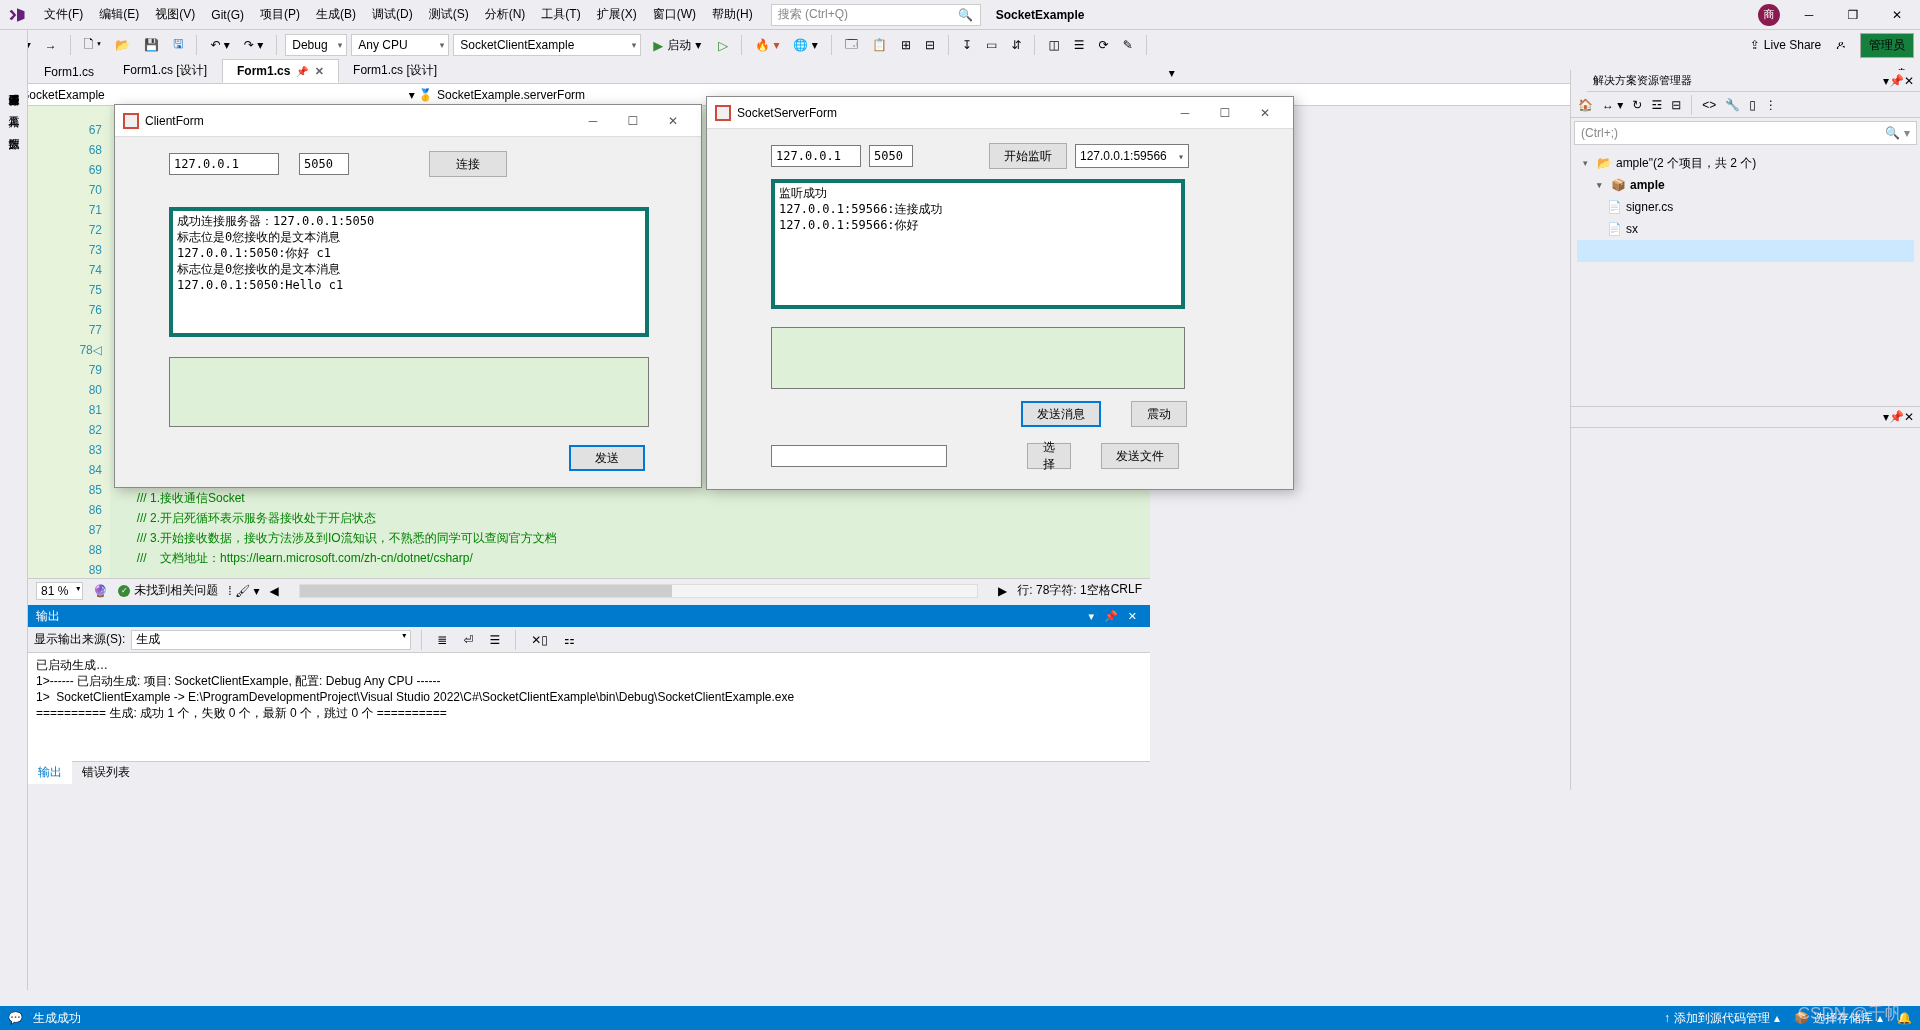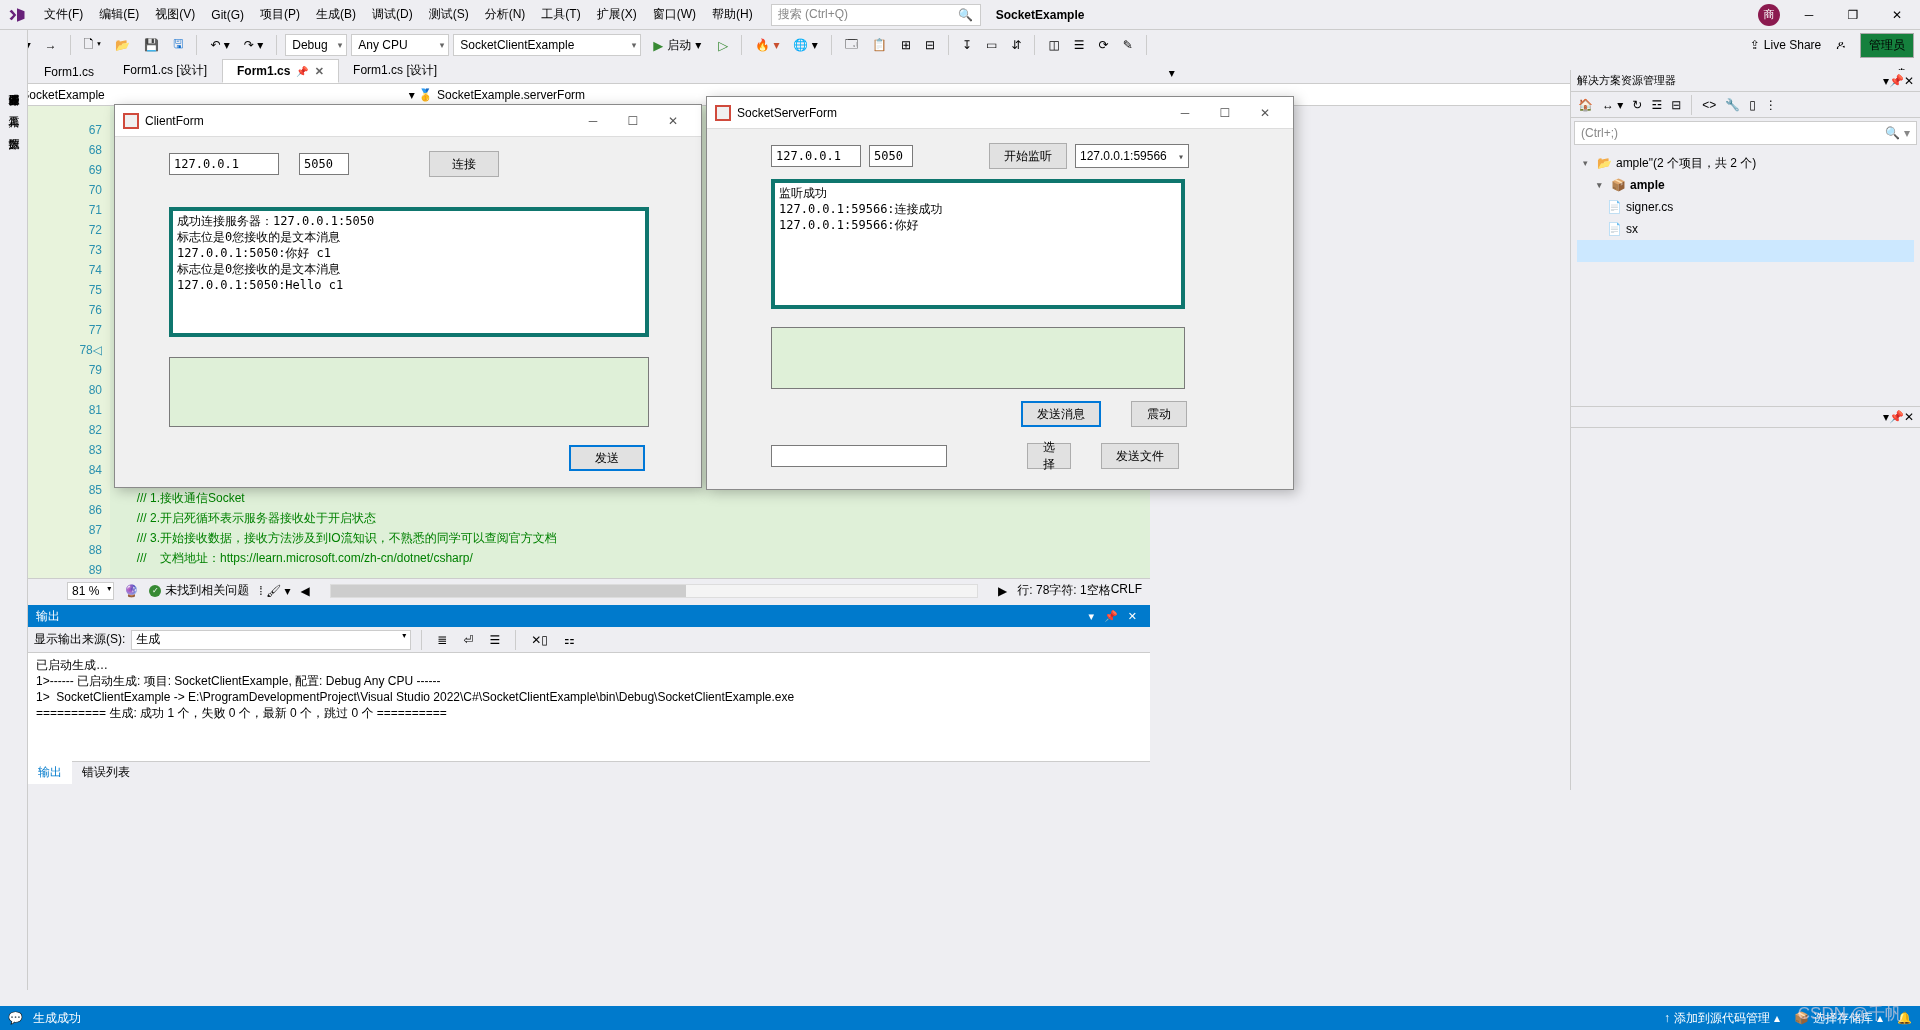--- a/index.html
+++ b/index.html
@@ -44,21 +44,21 @@
 
 .code-area { position: absolute; left: 28px; top: 106px; width: 1122px; height: 472px; background: #dff0d8; display: flex; }
 .gutter { width: 82px; background: #e8f3dc; text-align: right; padding-right: 8px; color: #2b91af; font-family: Consolas, monospace; font-size: 14px; line-height: 20px; padding-top: 14px; }
 .gutter .ln { height: 20px; }
 .code-body { flex: 1; font-family: Consolas, monospace; font-size: 14px; line-height: 20px; padding-top: 2px; overflow: hidden; }
 .code-line { height: 20px; white-space: pre; }
 .comment { color: #008000; }
 
 
 .code-status { position: absolute; left: 28px; top: 578px; width: 1122px; height: 24px; background: #eeeef2; border-top: 1px solid #ccc; display: flex; align-items: center; padding: 0 8px; gap: 10px; font-size: 11px; }
-.zoom-box { border: 1px solid #ccc; padding: 1px 14px 1px 4px; background: #fff; position: relative; margin-left: 31px; }
+.zoom-box { border: 1px solid #ccc; padding: 1px 14px 1px 4px; background: #fff; position: relative; }
 .zoom-box::after { content: "▾"; position: absolute; right: 2px; font-size: 8px; }
 .no-issues { display: flex; align-items: center; gap: 4px; }
 .ok-icon { width: 12px; height: 12px; border-radius: 50%; background: #388a34; color: #fff; display: flex; align-items: center; justify-content: center; font-size: 8px; }
 .hscroll { flex: 1; height: 14px; background: #f4f4f4; border: 1px solid #ddd; margin: 0 10px; position: relative; }
 .hscroll-thumb { position: absolute; left: 0; width: 55%; height: 100%; background: #cdcdcd; }
 .status-right { display: flex; margin-left: auto; }
 
 
 .output-panel { position: absolute; left: 28px; top: 605px; width: 1122px; }
 .output-header { height: 22px; background: #007acc; color: #fff; display: flex; align-items: center; padding: 0 8px; }
@@ -67,21 +67,21 @@
 .output-toolbar { height: 26px; background: #eeeef2; display: flex; align-items: center; padding: 0 6px; gap: 6px; border-bottom: 1px solid #ccc; }
 .out-select { width: 280px; height: 20px; border: 1px solid #ccc; background: #fff; padding: 0 4px; position: relative; }
 .out-select::after { content: "▾"; position: absolute; right: 4px; font-size: 8px; }
 .output-body { background: #fff; height: 108px; padding: 4px 8px; font-family: "NSimSun", Consolas, monospace; font-size: 12px; line-height: 16px; white-space: pre; overflow: auto; }
 .output-tabs { height: 22px; display: flex; align-items: center; border-top: 1px solid #ccc; background: #eeeef2; }
 .out-tab { padding: 3px 10px; cursor: pointer; }
 .out-tab.active { background: #fff; color: #007acc; }
 
 
 .right-panel { position: absolute; right: 0; top: 70px; width: 350px; height: 720px; background: #eeeef2; border-left: 1px solid #ccc; }
-.rp-header { height: 22px; background: #eeeef2; display: flex; align-items: center; padding: 0 6px; border-bottom: 1px solid #ccc; }
+.rp-header { height: 22px; background: #eeeef2; display: flex; align-items: center; padding: 0 6px; border-bottom: 1px solid #ccc; margin-left: 16px; }
 .rp-header .title { flex: 1; font-size: 11px; }
 .rp-toolbar { height: 26px; display: flex; align-items: center; padding: 0 4px; gap: 3px; border-bottom: 1px solid #ccc; }
 .rp-toolbar .t { padding: 3px; cursor: pointer; font-size: 12px; }
 .rp-search { height: 24px; border-bottom: 1px solid #ccc; display: flex; align-items: center; padding: 0 6px; color: #888; background: #fff; margin: 3px; border: 1px solid #ccc; }
 .rp-tree { padding: 4px 6px; font-size: 12px; line-height: 22px; }
 .tree-item { display: flex; align-items: center; gap: 4px; cursor: pointer; padding-left: 6px; }
 .tree-item.selected { background: #cce8ff; }
 .tree-item .exp { width: 10px; font-size: 9px; color: #666; }
 .tree-item.sub { padding-left: 30px; }
 .rp-lower-hdr { height: 22px; display: flex; align-items: center; padding: 0 6px; border-top: 1px solid #ccc; border-bottom: 1px solid #ccc; margin-top: 140px; }
@@ -384,21 +384,21 @@
     <span class="wf-t">ClientForm</span>
     <span class="wf-btn">─</span>
     <span class="wf-btn">☐</span>
     <span class="wf-btn">✕</span>
   </div>
   <div class="wf-body">
     <div style="display:flex;gap:20px;align-items:center;margin-left:40px">
       <input class="wf-input" style="width: 110px;" value="127.0.0.1">
       <input class="wf-input" style="width: 50px;" value="5050">
       <span style="width:40px"></span>
-      <button class="wf-btn-std" style="width:70px">连接</button>
+      <button class="wf-btn-std" style="width:78px">连接</button>
     </div>
     <div class="wf-textarea" style="margin:30px 0 0 40px; width:480px; height:130px">成功连接服务器：127.0.0.1:5050
 标志位是0您接收的是文本消息
 127.0.0.1:5050:你好 c1
 标志位是0您接收的是文本消息
 127.0.0.1:5050:Hello c1</div>
     <div class="wf-msgbox" style="margin:20px 0 0 40px; width:480px; height:70px"></div>
     <div style="margin:18px 0 0 440px">
       <button class="wf-btn-std focus" style="width:76px">发送</button>
     </div>

